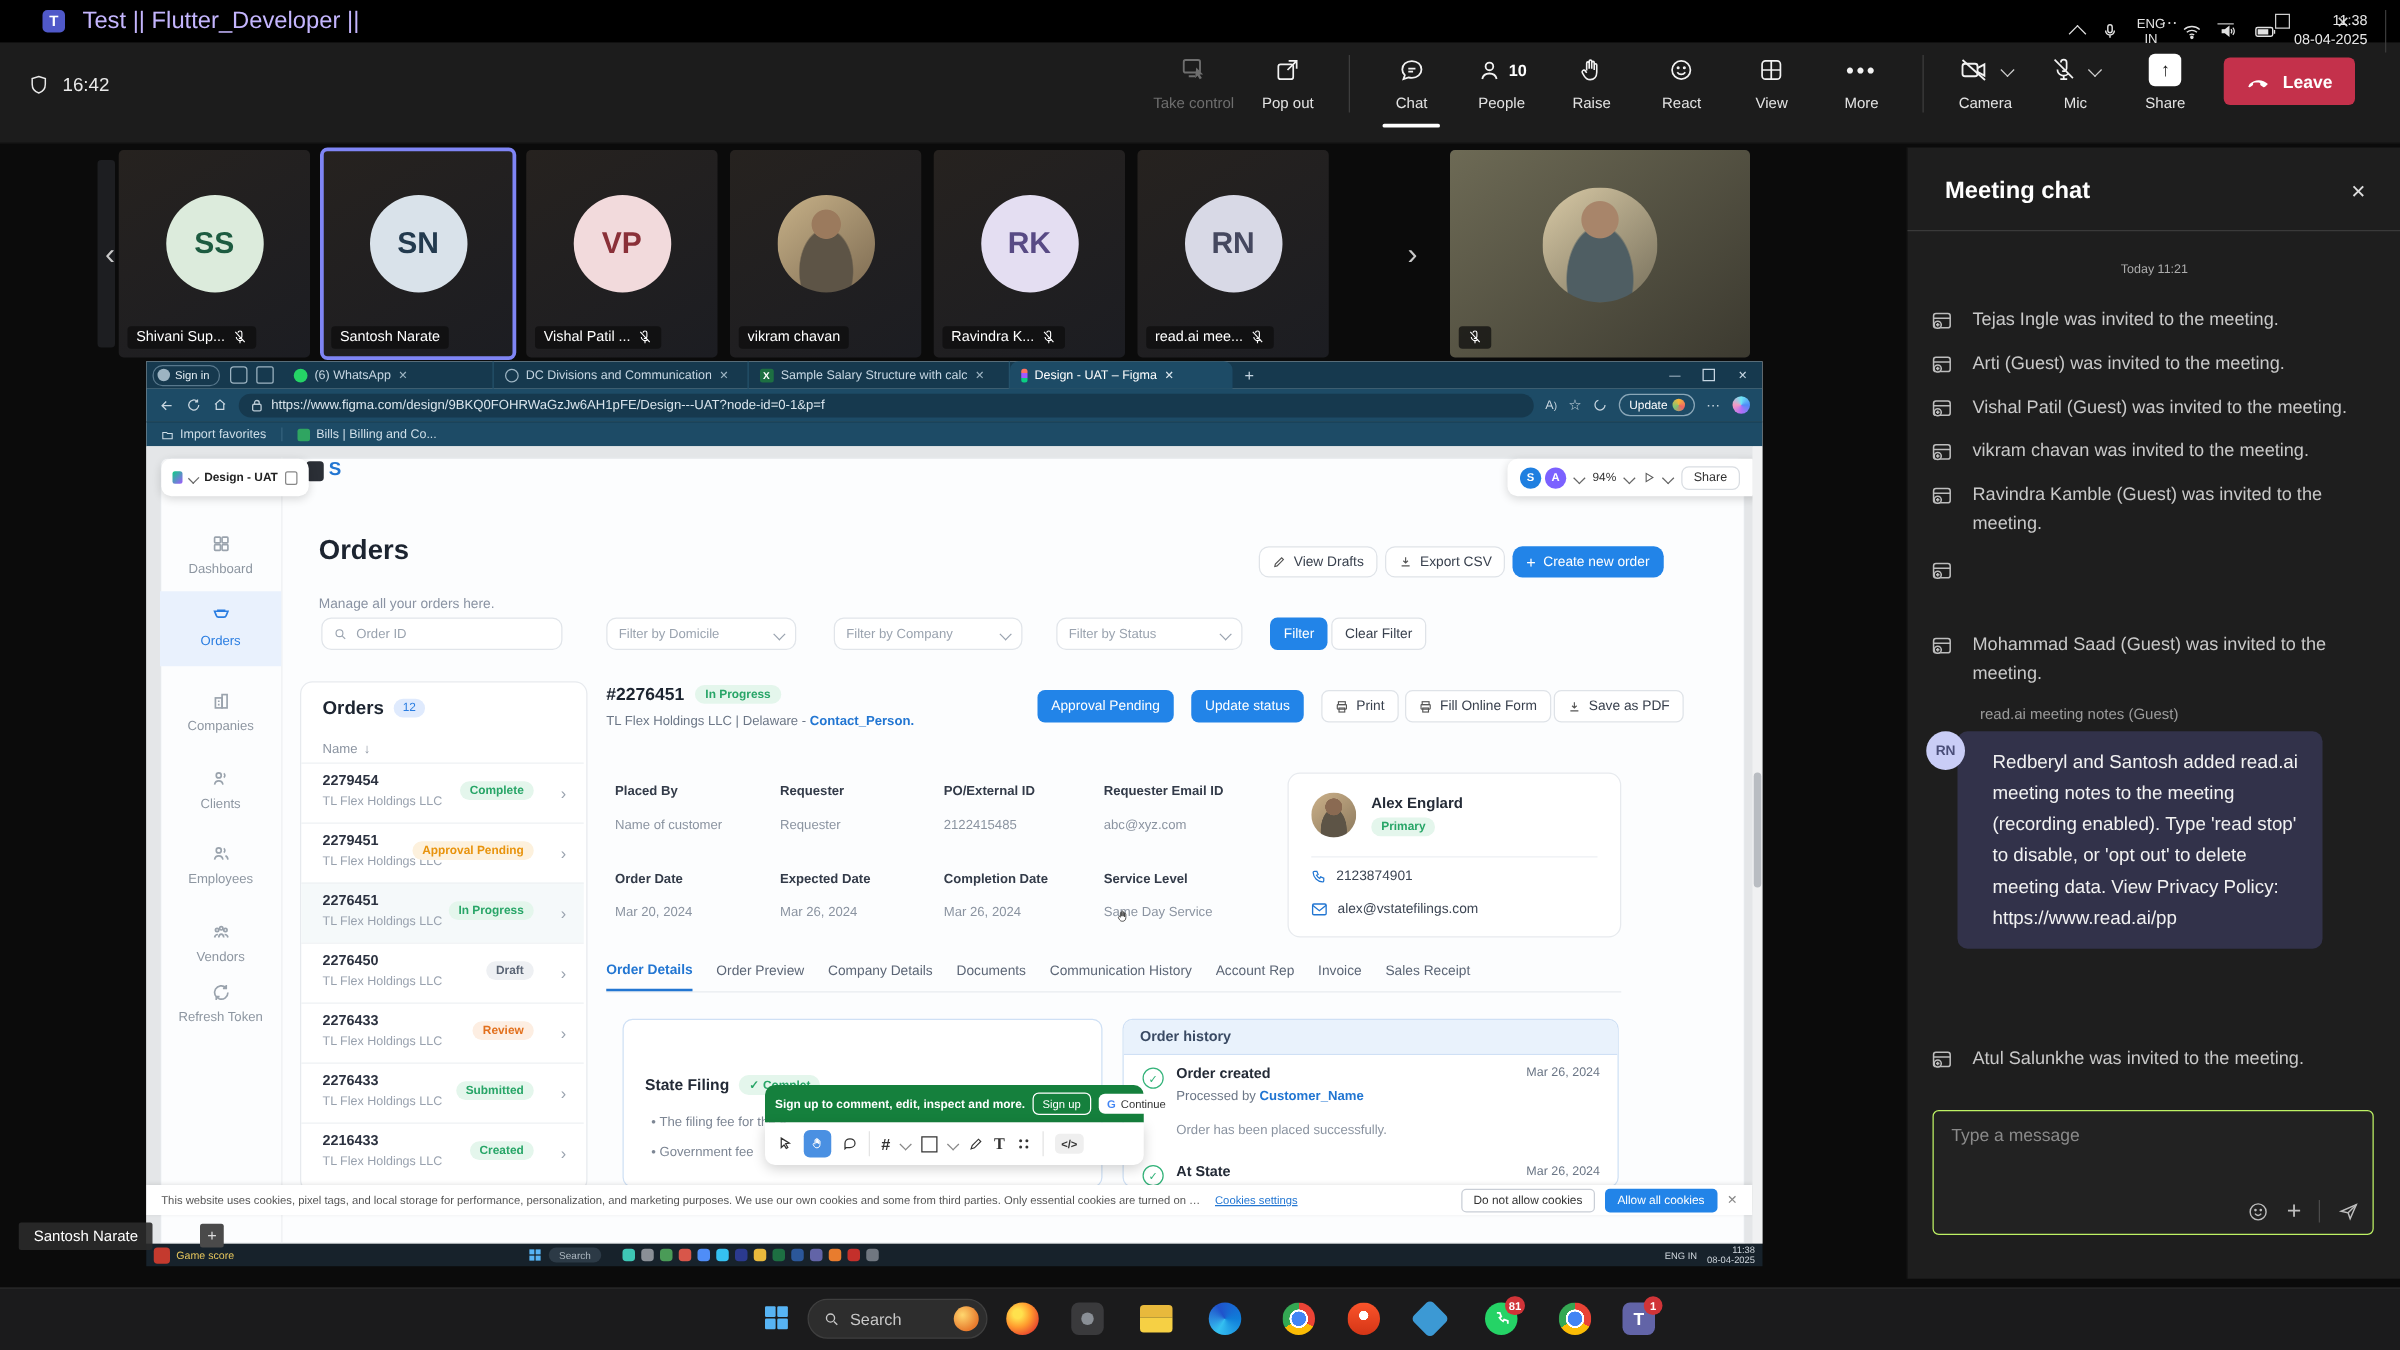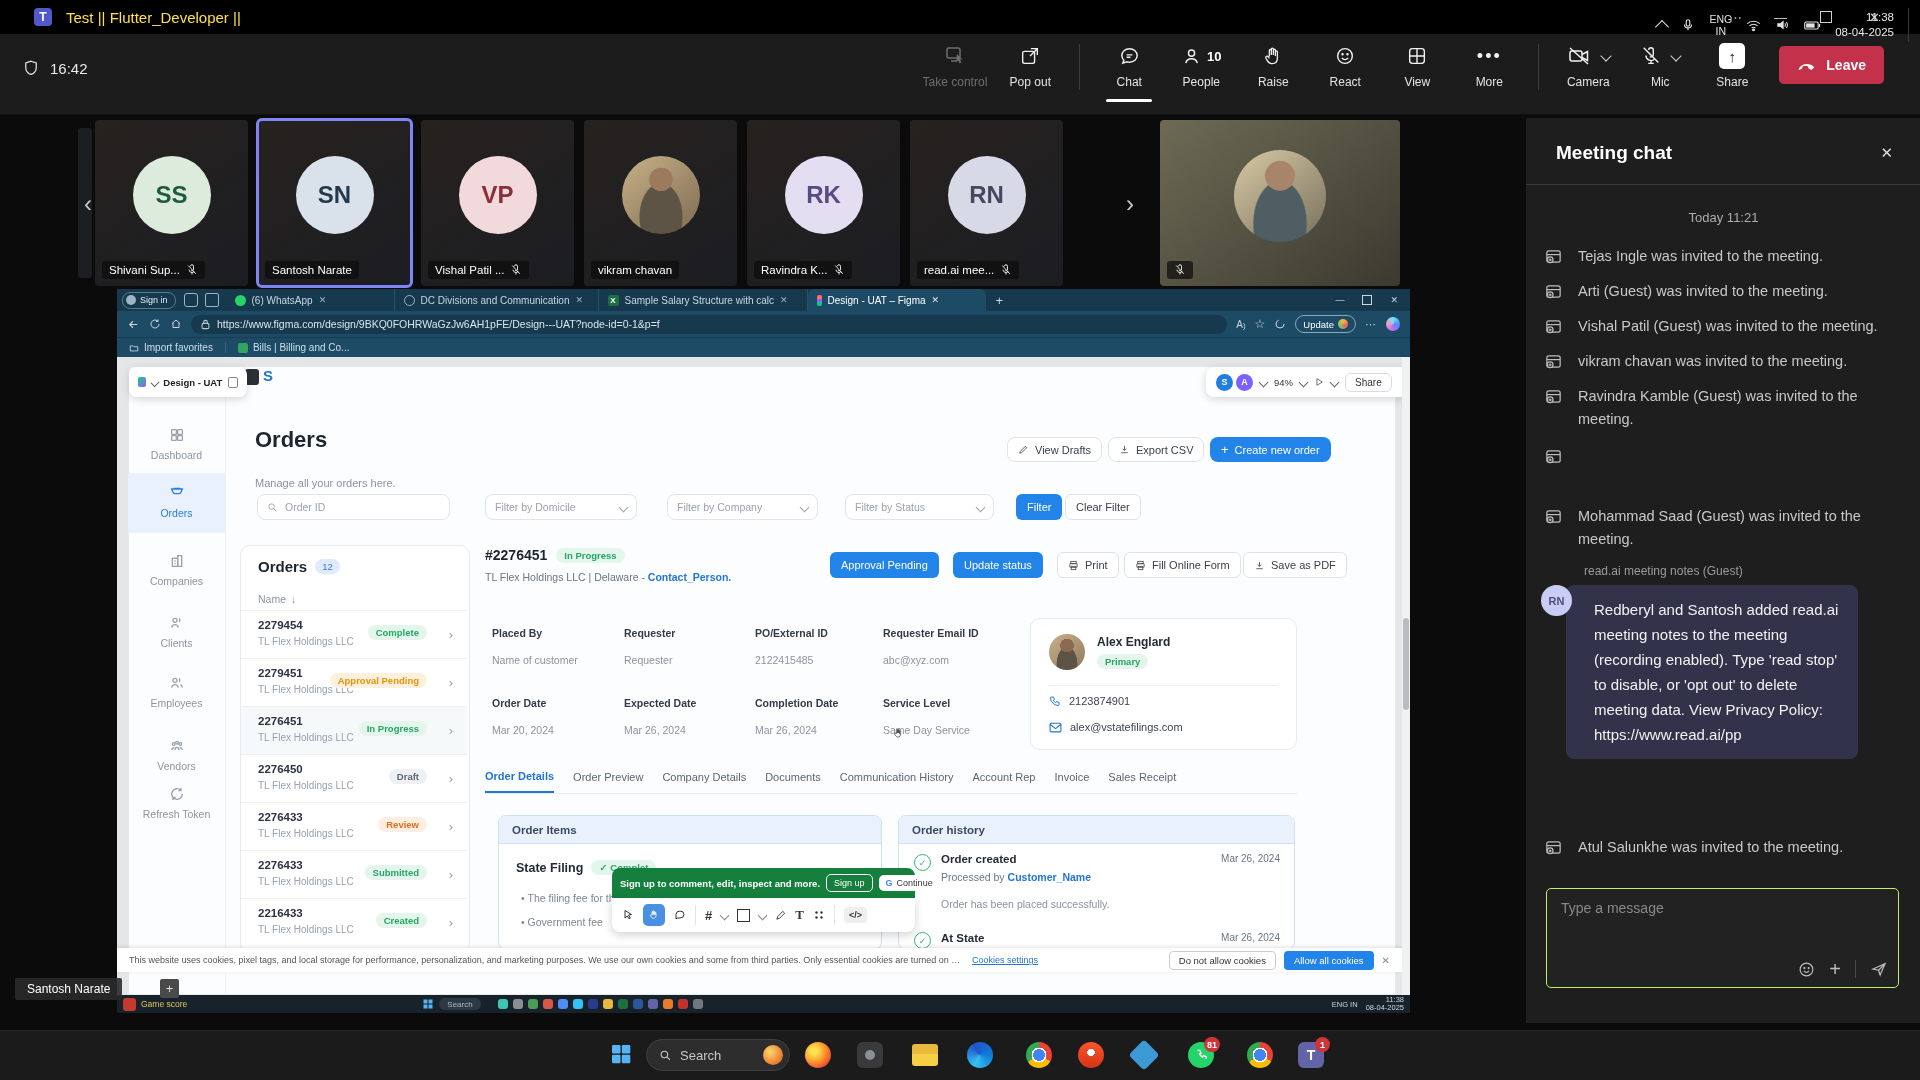--- a/index.html
+++ b/index.html
@@ -7,21 +7,21 @@
        font-family:"Liberation Sans",sans-serif;-webkit-font-smoothing:antialiased;}
   .ab{position:absolute}
   .fx{display:flex;align-items:center}
   .col{display:flex;flex-direction:column}
   svg{display:block}
 
   
   .titlebar{left:0;top:0;width:1920px;height:34px;background:#000;display:flex;align-items:center;color:#e8e8e8}
   .tlogo{width:18px;height:18px;border-radius:4px;background:#5059c9;color:#fff;font-size:12px;font-weight:700;
          display:flex;align-items:center;justify-content:center;margin:0 14px 0 34px}
-  .ttitle{font-size:15px;color:#fde047}
+  .ttitle{font-size:19px;color:#c4b5fd}
   .wc{position:absolute;top:0;height:34px;display:flex;align-items:center;color:#cfcfcf;font-size:13px}
 
   
   .meetbar{left:0;top:34px;width:1920px;height:80px;background:#1c1c1c;border-bottom:1px solid #111}
   .timer{left:22px;top:58px;display:flex;align-items:center;gap:10px;color:#e9e9e9;font-size:15px}
   .actions{right:36px;top:40px;display:flex;align-items:flex-start;gap:6px}
   .tbtn{display:flex;flex-direction:column;align-items:center;gap:7px;min-width:58px;color:#e3e3e3;
         font-size:12px;padding:4px 4px;position:relative;cursor:pointer}
   .tbtn .ic{height:24px;display:flex;align-items:center;color:#f2f2f2}
   .tbtn.disabled,.tbtn.disabled .ic{color:#6e6e6e}
@@ -127,21 +127,21 @@
 
   .ptag{left:15px;top:978px;background:rgba(42,42,42,.9);color:#fff;font-size:12px;padding:4px 12px;border-radius:2px;z-index:60}
   .pplus{left:160px;top:979px;width:19px;height:19px;background:#4a4a4a;color:#ddd;border-radius:2px;display:flex;
          align-items:center;justify-content:center;font-size:13px;z-index:60}
 
   
   .chatp{left:1525px;top:118px;width:395px;height:905px;background:#1e1e1e;border-left:1px solid #0c0c0c}
   .chead{position:absolute;left:30px;top:24px;font-size:19px;font-weight:700;color:#fff}
   .cx{position:absolute;right:28px;top:26px;color:#ddd;font-size:15px;cursor:pointer}
   .cdivider{position:absolute;left:0;top:66px;width:100%;height:1px;background:#3a3a3a}
-  .cdate{position:absolute;left:0;top:92px;width:100%;text-align:center;color:#adadad;font-size:13px}
+  .cdate{position:absolute;left:0;top:92px;width:100%;text-align:center;color:#adadad;font-size:10px}
   .smsg{position:absolute;left:18px;width:350px;display:flex;gap:15px;color:#c9c9c9;font-size:14.5px;line-height:23px}
   .smsg .mic2{flex:none;margin-top:2px;color:#bdbdbd}
   .sender{position:absolute;left:58px;color:#9b9b9b;font-size:12px}
   .bubble{position:absolute;left:40px;top:467px;width:250px;background:#32324a;border-radius:8px;color:#f2f2f2;
           font-size:15px;line-height:25px;padding:12px 14px 12px 28px}
   .rnav{position:absolute;left:15px;top:467px;width:31px;height:31px;border-radius:50%;background:#c9cdf6;color:#4a4e79;
         font-size:11px;font-weight:700;display:flex;align-items:center;justify-content:center;z-index:5}
   .cinput{position:absolute;left:20px;top:770px;width:353px;height:100px;border:1px solid #bef264;border-radius:5px;
           background:#222;box-sizing:border-box}
   .cinput input{position:absolute;left:12px;top:10px;width:320px;background:transparent;border:none;outline:none;
@@ -749,21 +749,20 @@
       <span class="dtab">Order Preview</span>
       <span class="dtab">Company Details</span>
       <span class="dtab">Documents</span>
       <span class="dtab">Communication History</span>
       <span class="dtab">Account Rep</span>
       <span class="dtab">Invoice</span>
       <span class="dtab">Sales Receipt</span>
     </div>
 
     <div class="panel" style="left:381px;top:458px;width:382px;height:133px">
-      <div class="phead">Order Items</div>
       <div class="fx" style="position:absolute;left:17px;top:44px;gap:8px">
         <span style="font-size:12.5px;font-weight:700;color:#242b37">State Filing</span>
         <span class="bdg b-green fx" style="gap:3px">
             <span>✓</span>
             <span>Complet</span>
           </span>
       </div>
       <div class="ab" style="left:22px;top:76px;font-size:10.5px;color:#7d8694">•&nbsp;<span>The filing fee for the a</span></div>
       <div class="ab" style="left:22px;top:100px;font-size:10.5px;color:#7d8694">•&nbsp;<span>Government fee</span></div>
     </div>

